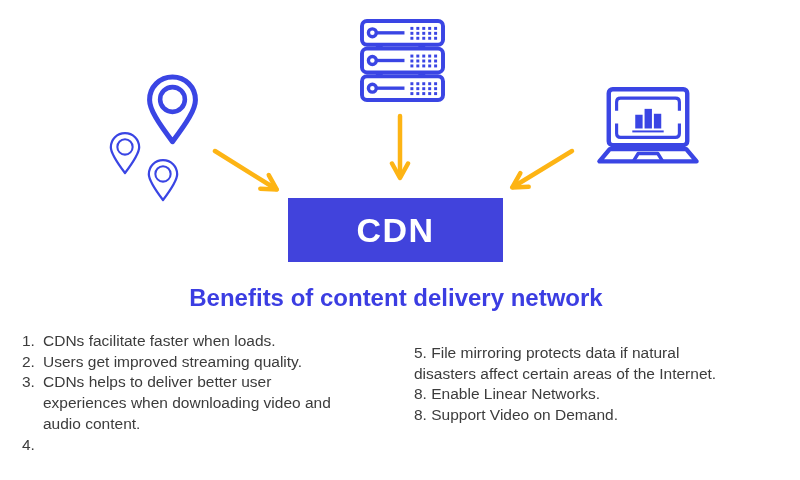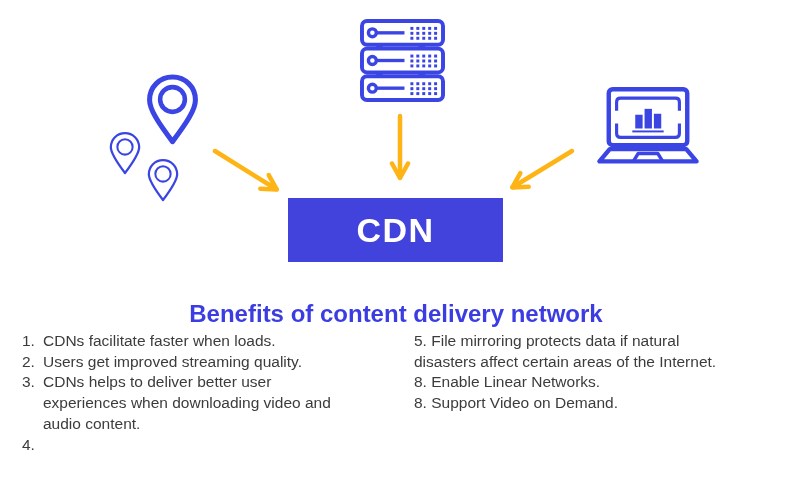--- a/index.html
+++ b/index.html
@@ -30,31 +30,31 @@
   }
   .cdn-box span {
     color: #ffffff; font-size: 34px; font-weight: 700; letter-spacing: 1.5px;
   }
 
   
   .heading {
     left: 0; top: 284px; width: 792px;
     text-align: center;
     color: #3b3de2;
-    font-size: 24px; font-weight: 700; margin-top: 16px;
+    font-size: 24px; font-weight: 700;
   }
 
   
   .col {
     top: 331px;
     color: #3c3c3c;
     font-size: 15.5px; line-height: 20.7px;
   }
   .col-left  { left: 22px;  width: 382px; }
-  .col-right { left: 414px; width: 352px; }
+  .col-right { left: 414px; width: 352px; margin-top: 12px; }
   .li-row { display: flex; }
   .li-num { width: 21px; flex: none; }
   .li-txt, .li-plain { white-space: pre-line; }
 </style>
 </head>
 <body>
 
 <div class="stage">
 
   <div>

